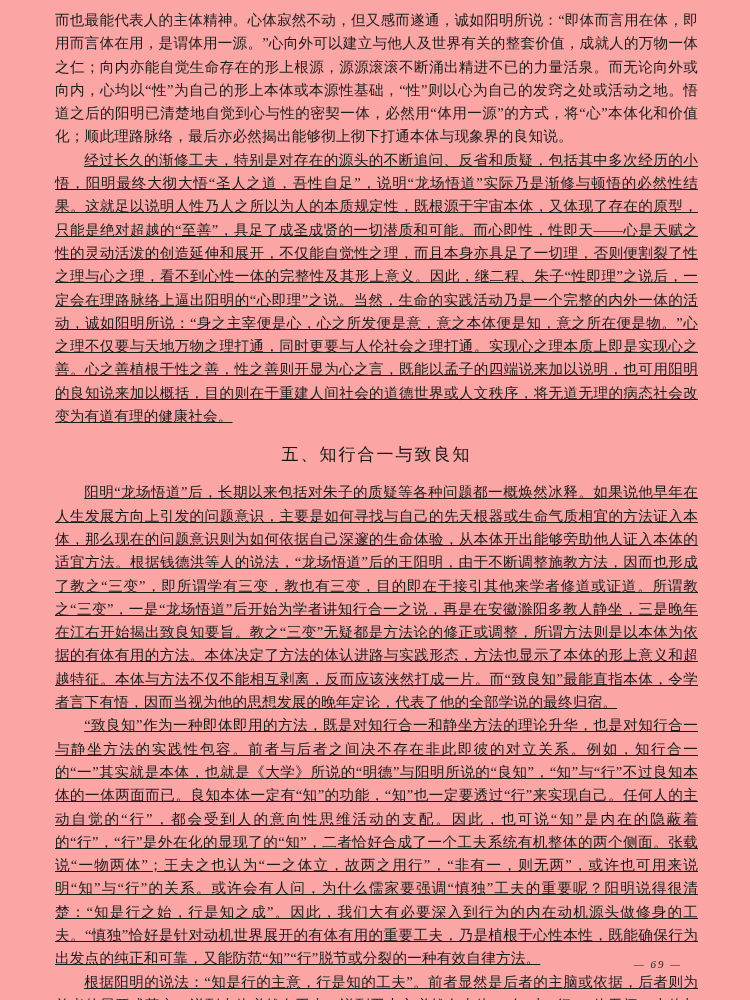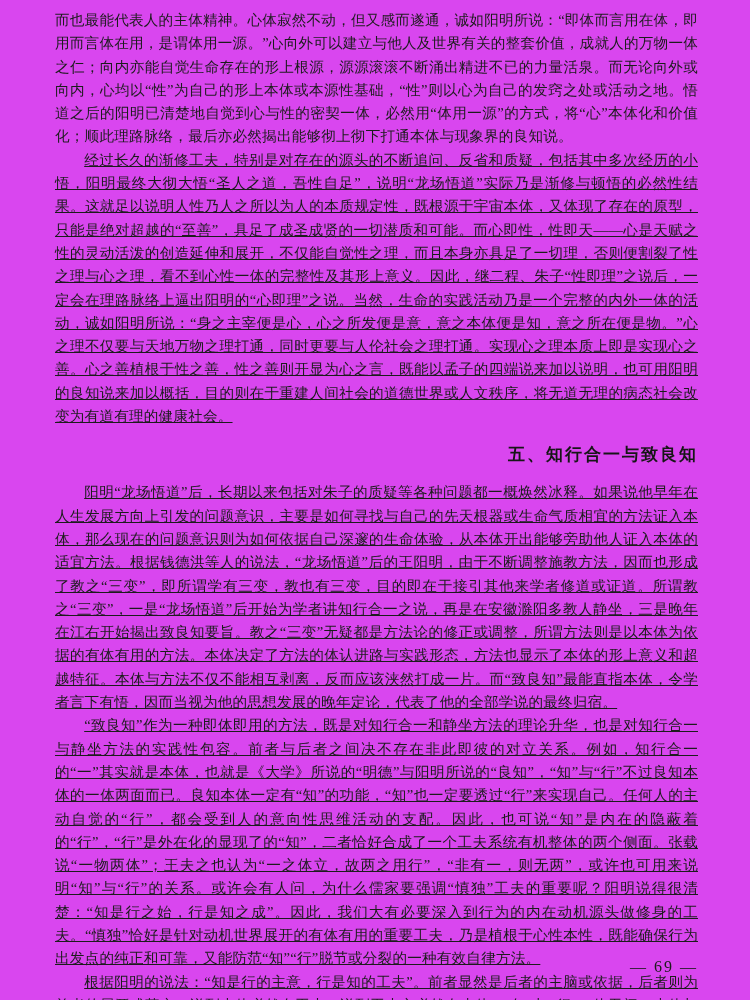--- a/index.html
+++ b/index.html
@@ -10,21 +10,21 @@
     width: 750px;
     height: 1000px;
     background: #f7f7f4;
     overflow: hidden;
     font-family: "Liberation Serif", "DejaVu Serif", serif;
   }
   .page {
     position: relative;
     width: 750px;
     height: 1000px;
-    background: #d946ef;
+    background: #fca5a5;
     box-sizing: border-box;
     padding: 9px 52px 0 55px;
     color: #1c1c1c;
   }
   .content {
     width: 643px;
   }
   .content p {
     margin: 0;
     font-size: 14.6px;
@@ -34,33 +34,34 @@
     letter-spacing: 0.2px;
     color: #1c1c1c;
   }
   .content p.indent {
     text-indent: 2em;
     text-decoration: underline;
   }
   h2.section-heading {
     margin: 13px 0 12px 0;
     font-size: 17px;
-    font-weight: bold;
-    text-align: right;
+    font-weight: normal;
+    text-align: center;
     letter-spacing: 2px;
     line-height: 28px;
     color: #161616;
   }
   .page-number {
     position: absolute;
-    right: 52px;
+    right: 68px;
     top: 958px;
-    font-size: 16px;
+    font-size: 11px;
     letter-spacing: 2px;
     color: #1c1c1c;
+    font-style: italic;
   }
 </style>
 </head>
 <body>
 
 <div class="page">
   <div class="content">
     <p>而也最能代表人的主体精神。心体寂然不动，但又感而遂通，诚如阳明所说：“即体而言用在体，即用而言体在用，是谓体用一源。”心向外可以建立与他人及世界有关的整套价值，成就人的万物一体之仁；向内亦能自觉生命存在的形上根源，源源滚滚不断涌出精进不已的力量活泉。而无论向外或向内，心均以“性”为自己的形上本体或本源性基础，“性”则以心为自己的发窍之处或活动之地。悟道之后的阳明已清楚地自觉到心与性的密契一体，必然用“体用一源”的方式，将“心”本体化和价值化；顺此理路脉络，最后亦必然揭出能够彻上彻下打通本体与现象界的良知说。</p>
     <p class="indent">经过长久的渐修工夫，特别是对存在的源头的不断追问、反省和质疑，包括其中多次经历的小悟，阳明最终大彻大悟“圣人之道，吾性自足”，说明“龙场悟道”实际乃是渐修与顿悟的必然性结果。这就足以说明人性乃人之所以为人的本质规定性，既根源于宇宙本体，又体现了存在的原型，只能是绝对超越的“至善”，具足了成圣成贤的一切潜质和可能。而心即性，性即天——心是天赋之性的灵动活泼的创造延伸和展开，不仅能自觉性之理，而且本身亦具足了一切理，否则便割裂了性之理与心之理，看不到心性一体的完整性及其形上意义。因此，继二程、朱子“性即理”之说后，一定会在理路脉络上逼出阳明的“心即理”之说。当然，生命的实践活动乃是一个完整的内外一体的活动，诚如阳明所说：“身之主宰便是心，心之所发便是意，意之本体便是知，意之所在便是物。”心之理不仅要与天地万物之理打通，同时更要与人伦社会之理打通。实现心之理本质上即是实现心之善。心之善植根于性之善，性之善则开显为心之言，既能以孟子的四端说来加以说明，也可用阳明的良知说来加以概括，目的则在于重建人间社会的道德世界或人文秩序，将无道无理的病态社会改变为有道有理的健康社会。</p>
     <h2 class="section-heading">五、知行合一与致良知</h2>

